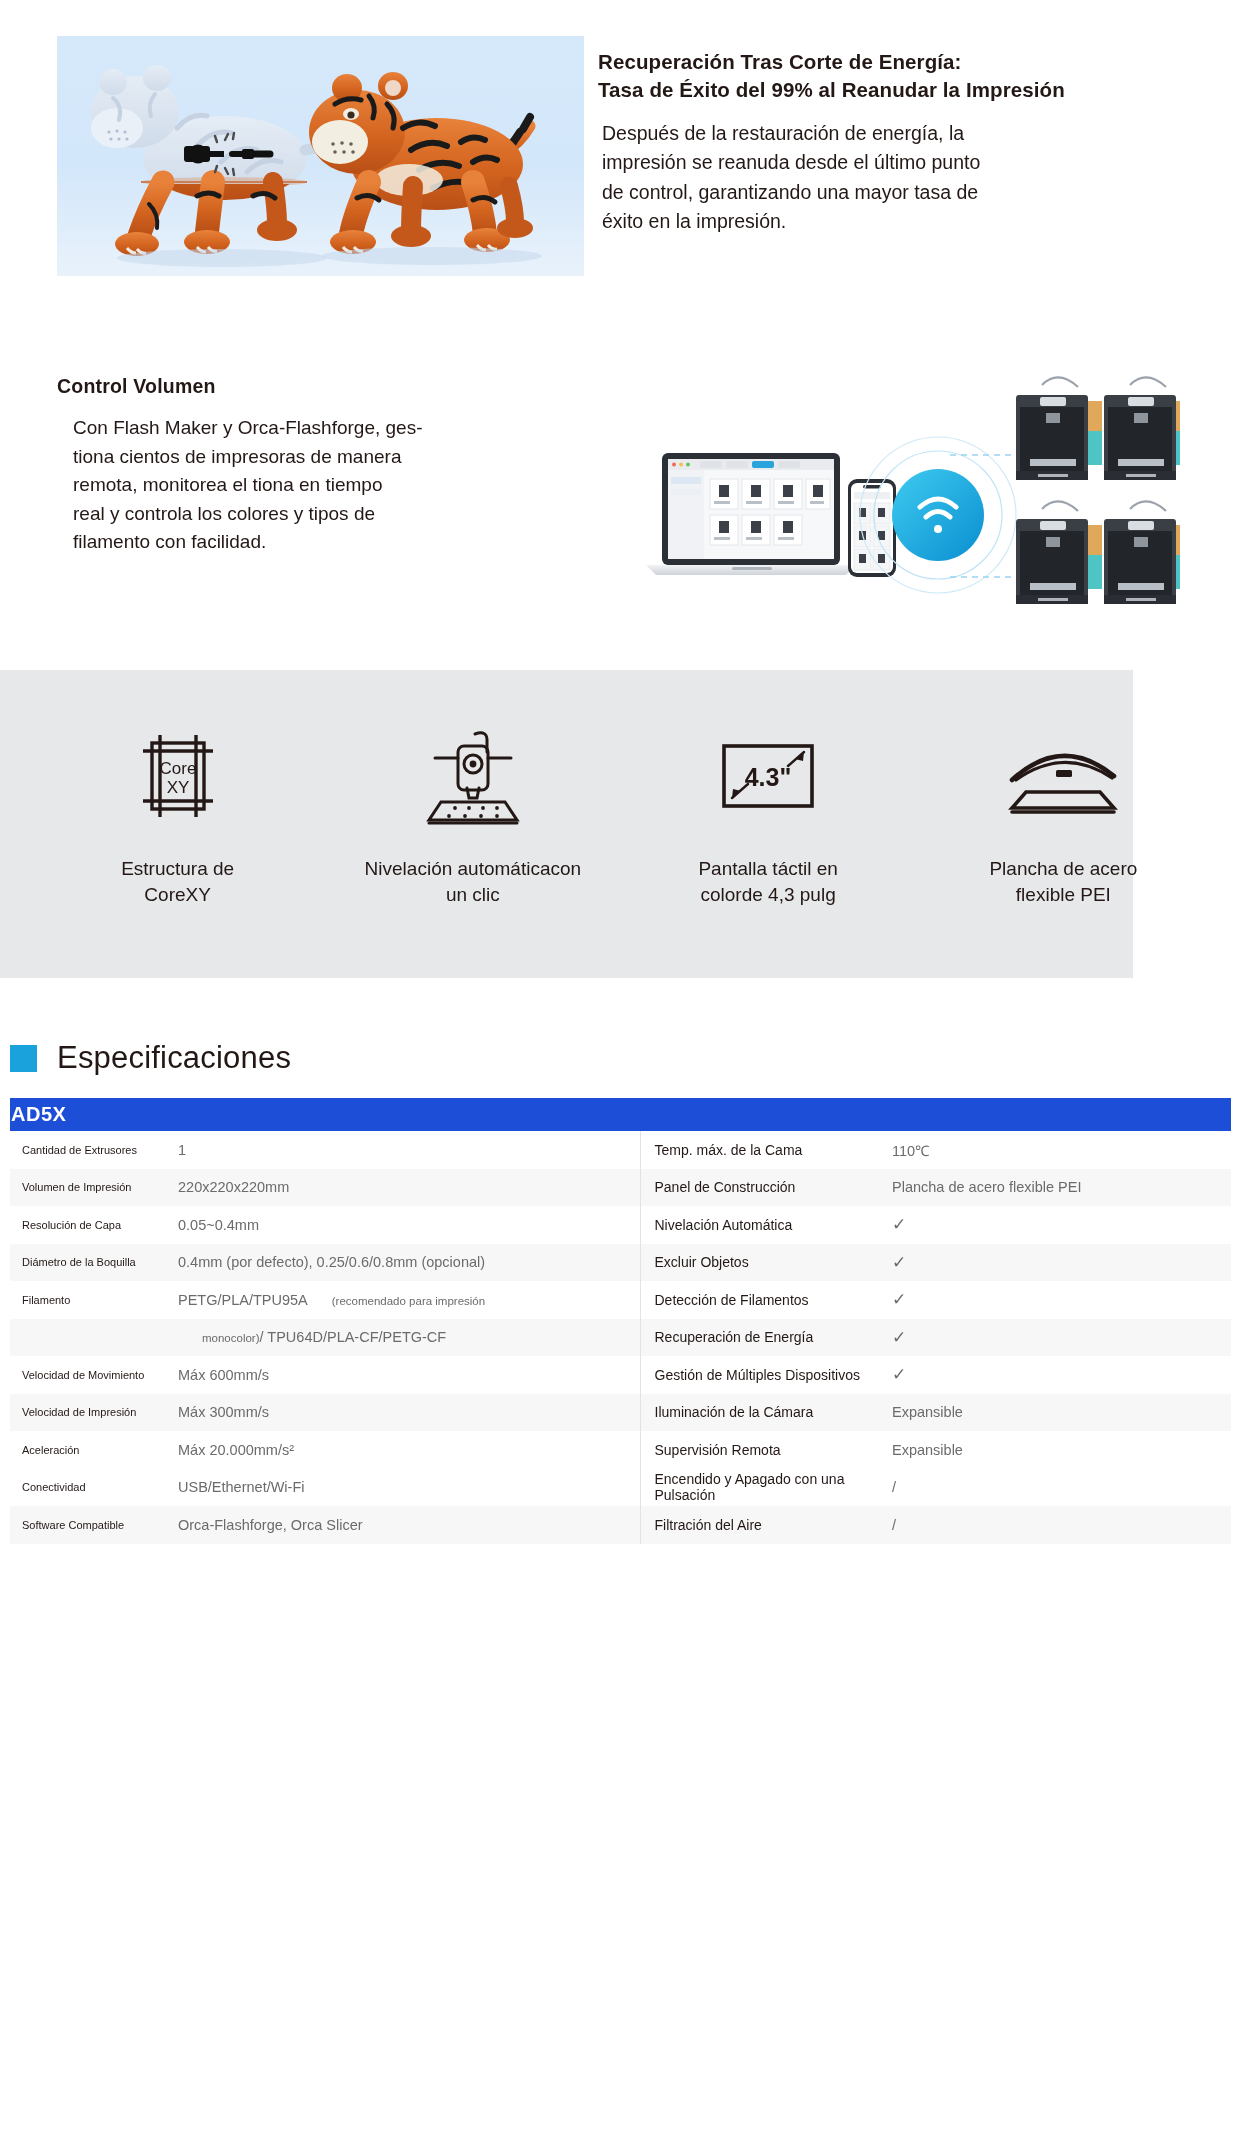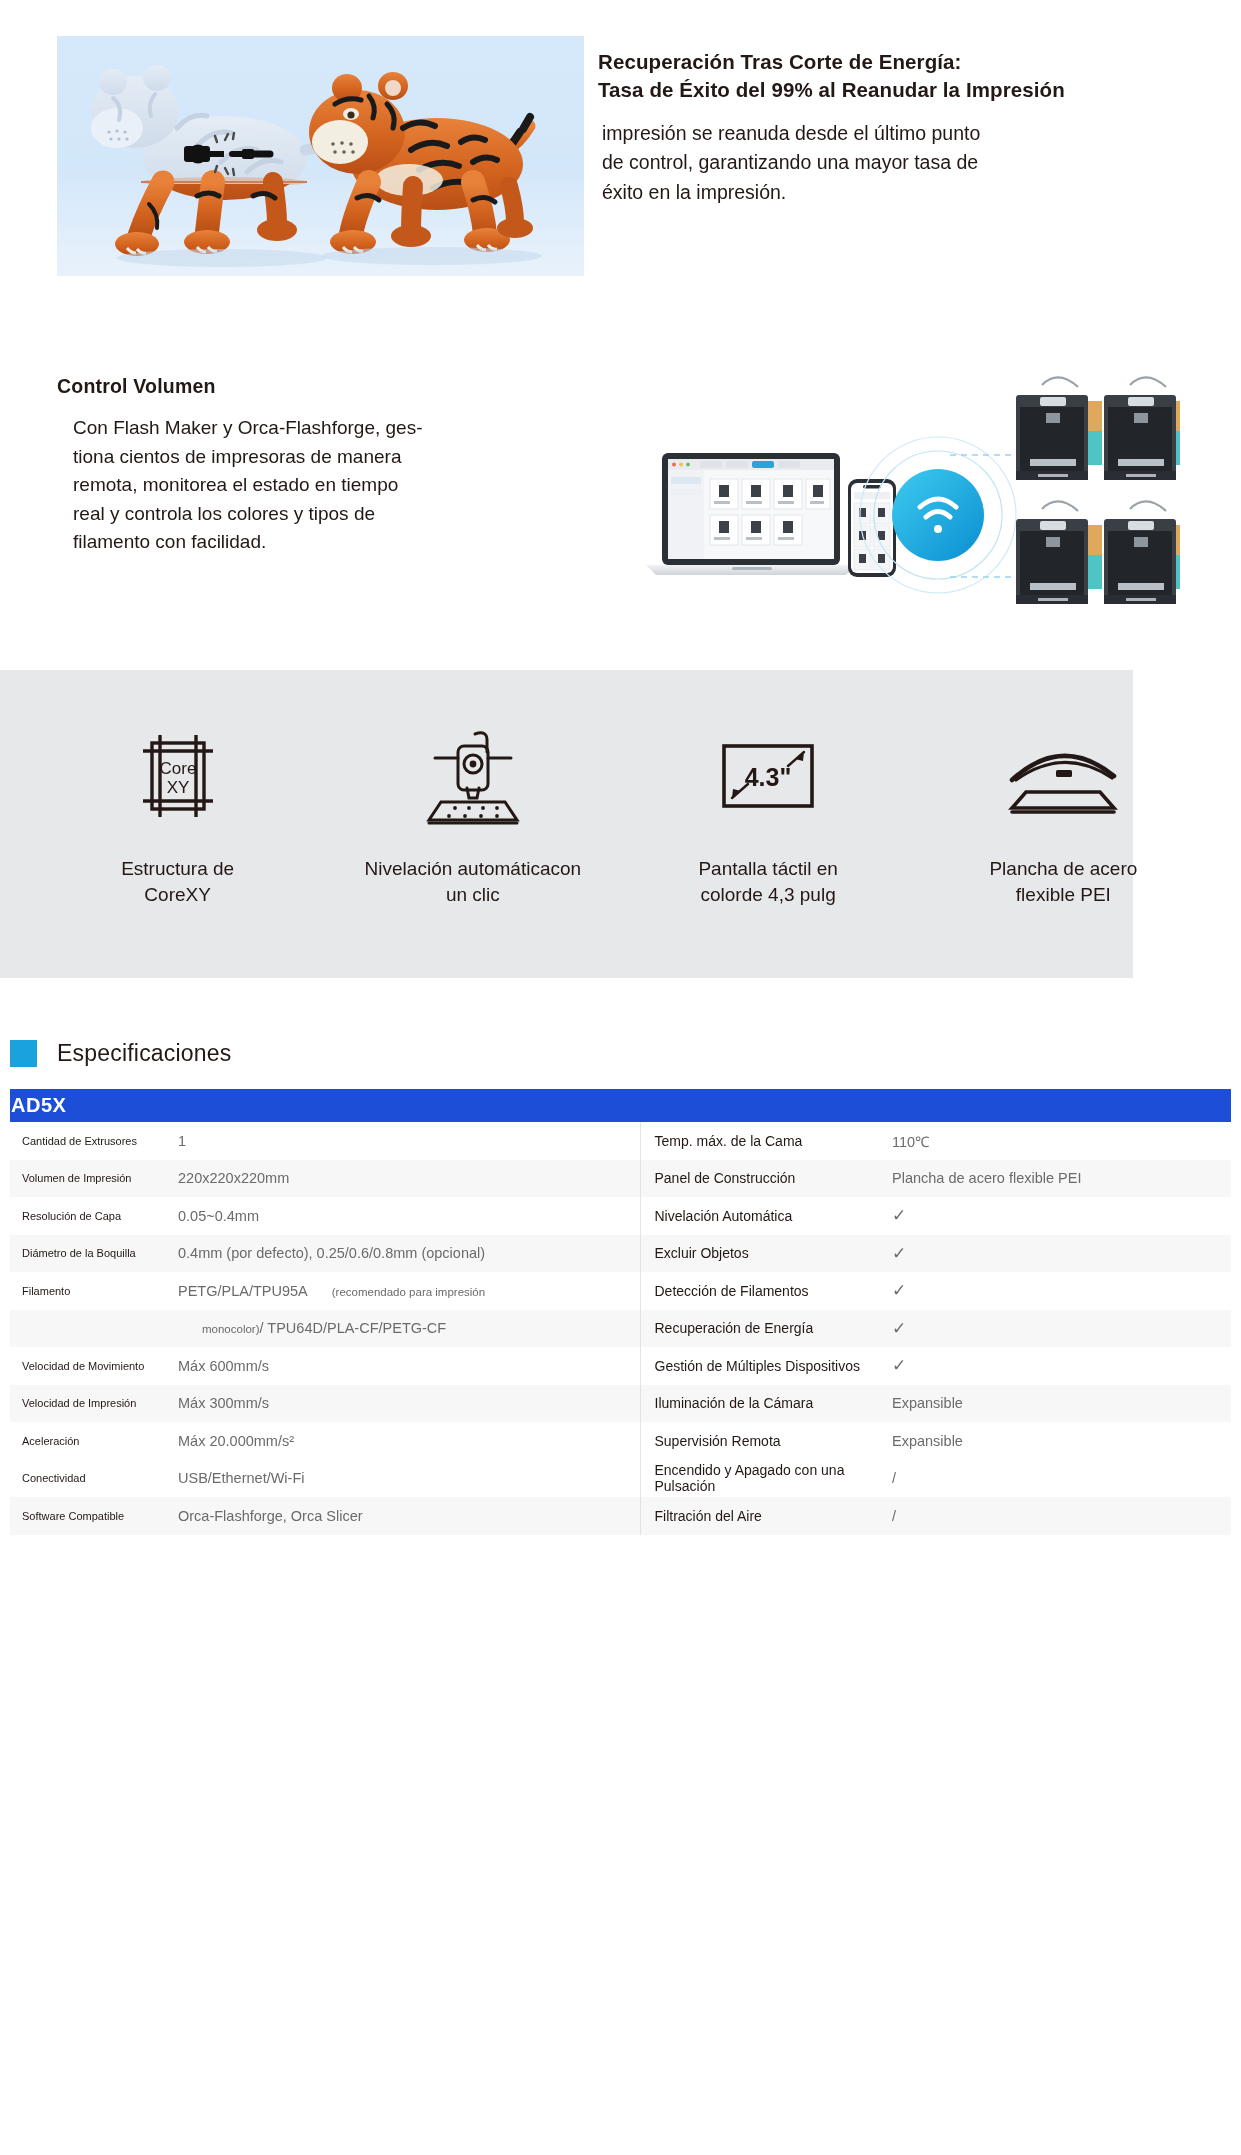--- a/index.html
+++ b/index.html
@@ -55,21 +55,21 @@
   .feat-label {
     margin-top:26px; text-align:center; font-size:19px; line-height:1.38;
     color:#231815; max-width:240px;
   }
   .feat-label span { display:block; }
 
   
   .block4 { position:absolute; left:0; top:1040px; width:1241px; }
   .spec-head { display:flex; align-items:center; padding-left:10px; margin-bottom:22px; }
   .spec-square { width:27px; height:27px; background:#1aa2dc; }
-  .spec-title { margin-left:20px; font-size:23px; color:#231815; letter-spacing:.2px; }
+  .spec-title { margin-left:20px; font-size:31px; color:#231815; letter-spacing:.2px; }
 
   .spec-table { width:1221px; margin-left:10px; border-collapse:collapse; }
   .spec-bar {
     background:#1d4ed8; color:#ffffff; text-align:left;
     font-size:20px; font-weight:bold; height:33px; letter-spacing:.5px;
   }
   .spec-row { height:37.5px; }
   .spec-row.alt { background:#f7f7f7; }
   .spec-row td { vertical-align:middle; padding:0; }
   .c-lab-l { width:168px; padding-left:12px !important; font-size:11px; color:#231815; }
@@ -235,34 +235,35 @@
       <ellipse cx="375" cy="220" rx="110" ry="9" fill="#c7d9ec" opacity="0.55"></ellipse>
     </svg>
   </div>
 
   <div class="b1-text">
     <h2 class="b1-title">
       <span>Recuperación Tras Corte de Energía:</span>
       <span>Tasa de Éxito del 99% al Reanudar la Impresión</span>
     </h2>
     <p class="b1-body">
+      <span>Después de la restauración de energía, la</span>
       <span>impresión se reanuda desde el último punto</span>
       <span>de control, garantizando una mayor tasa de</span>
       <span>éxito en la impresión.</span>
     </p>
   </div>
 </div>
 
 <div class="block2">
   <div class="b2-text">
     <h3 class="b2-title">Control Volumen</h3>
     <p class="b2-body">
       <span>Con Flash Maker y Orca-Flashforge, ges-</span>
       <span>tiona cientos de impresoras de manera</span>
-      <span>remota, monitorea el estado en tiempo</span>
+      <span>remota, monitorea el tiona en tiempo</span>
       <span>real y controla los colores y tipos de</span>
       <span>filamento con facilidad.</span>
     </p>
   </div>
 
   <div class="b2-art">
     <svg width="560" height="270" viewBox="0 0 560 270">
       <defs>
         <linearGradient id="wifiG" x1="0" y1="0" x2="1" y2="1">
           <stop offset="0%" stop-color="#3ecbf0"></stop>

